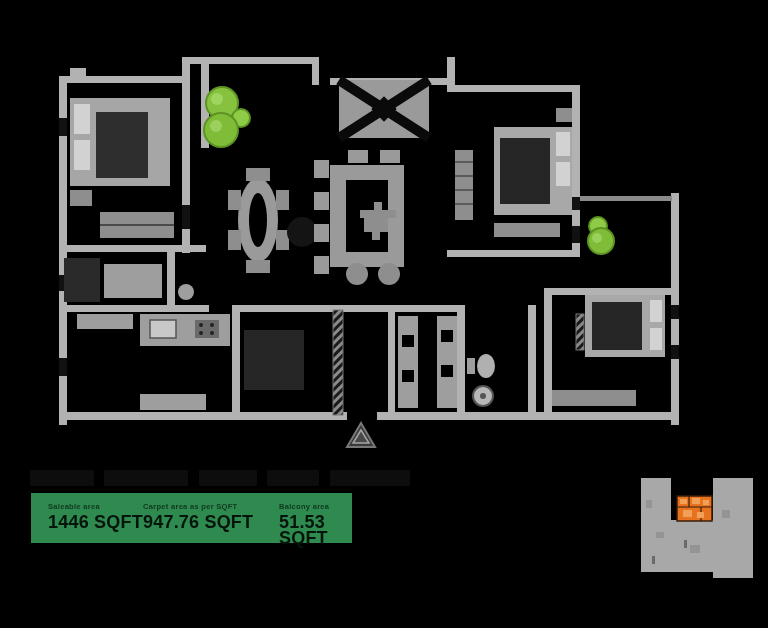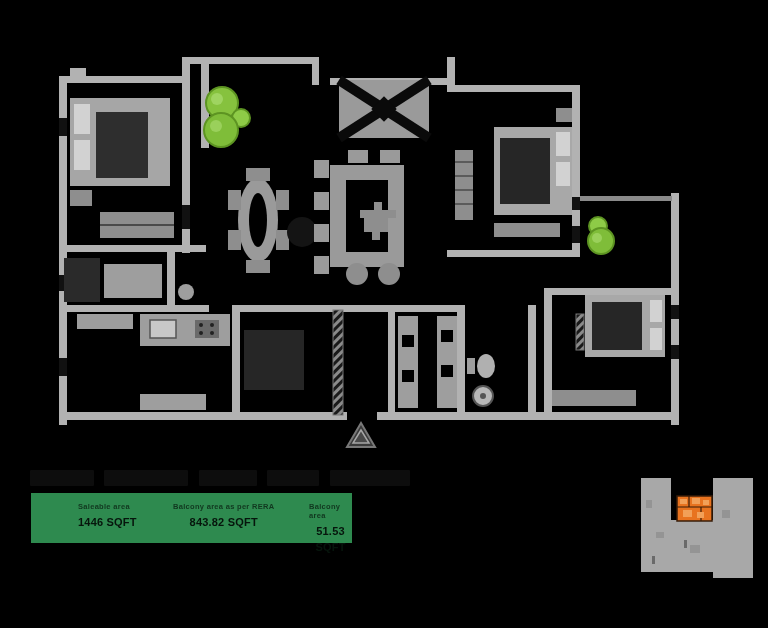--- a/index.html
+++ b/index.html
@@ -9,25 +9,25 @@
   svg{position:absolute;left:0;top:0;}
 
   
   .title-redacted{position:absolute;left:30px;top:470px;height:16px;white-space:nowrap;}
   .title-redacted span{display:inline-block;height:16px;background:#0d0d0d;
        margin-right:6px;vertical-align:top;border-radius:1px;}
 
   
   .stats-bar{position:absolute;left:31px;top:493px;width:321px;height:50px;
        background:#2e8a4f;}
-  .stat-col{position:absolute;top:9px;margin-left:30px;}
+  .stat-col{position:absolute;top:9px;}
   .stat-col .stat-label{font-weight:bold;font-size:7.5px;letter-spacing:.3px;
        color:#11371f;line-height:9px;}
-  .stat-col .stat-value{font-weight:bold;font-size:11px;color:#06150c;
-       line-height:16px;margin-top:3px;letter-spacing:.2px;text-align:center;}
+  .stat-col .stat-value{font-weight:bold;font-size:18px;color:#06150c;
+       line-height:16px;margin-top:3px;letter-spacing:.2px;}
   .stat-col.c1{left:17px;} .stat-col.c2{left:112px;} .stat-col.c3{left:248px;}
 </style>
 </head>
 <body>
 
 <div id="stage">
 
 <svg width="768" height="628" viewBox="0 0 768 628">
   <defs>
     <pattern id="hatch" width="6" height="6" patternUnits="userSpaceOnUse" patternTransform="rotate(45)">
@@ -235,22 +235,22 @@
   <span style="width:52px"></span>
   <span style="width:80px"></span>
 </div>
 
 <div class="stats-bar">
   <div class="stat-col c1">
     <div class="stat-label">Saleable area</div>
     <div class="stat-value">1446 SQFT</div>
   </div>
   <div class="stat-col c2">
-    <div class="stat-label">Balcony area as per RERA</div>
-    <div class="stat-value">843.82 SQFT</div>
+    <div class="stat-label">Carpet area as per SQFT</div>
+    <div class="stat-value">947.76 SQFT</div>
   </div>
   <div class="stat-col c3">
     <div class="stat-label">Balcony area</div>
     <div class="stat-value">51.53 SQFT</div>
   </div>
 </div>
 
 </div>
 
 </body></html>

